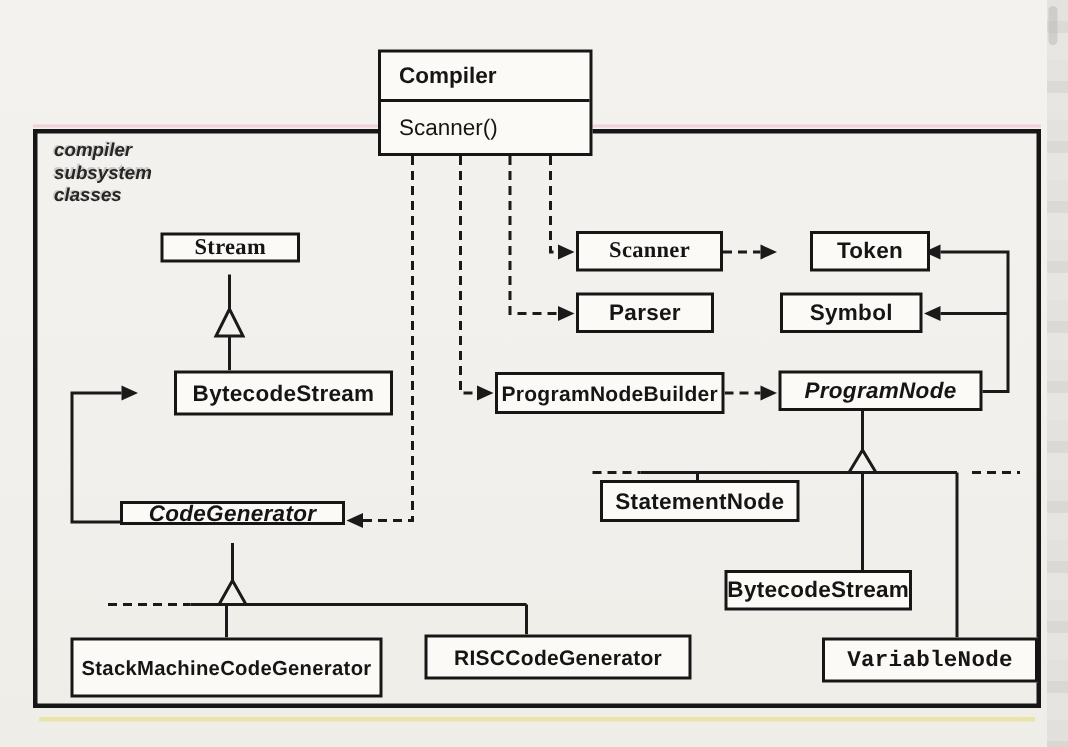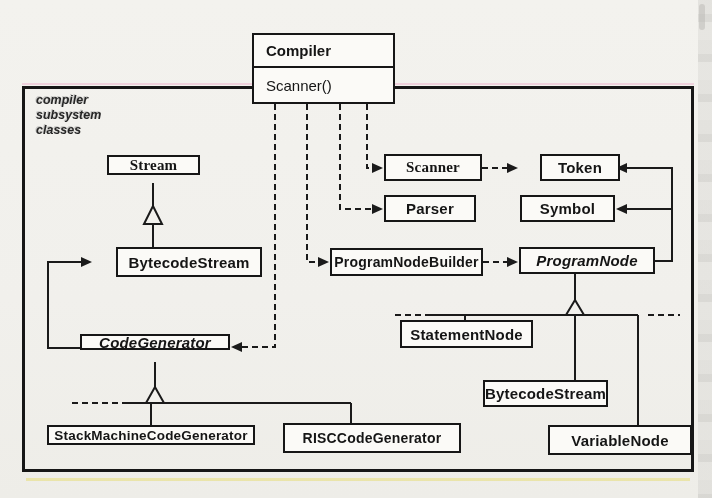--- a/index.html
+++ b/index.html
@@ -149,21 +149,21 @@
   </div>
 
   <div class="cls" style="left:92px;top:247px;width:146px;height:30px;margin-left:24px;">
     <span class="cname">BytecodeStream</span>
   </div>
 
   <div class="cls abstract" style="left:80px;top:334px;width:150px;height:16px;">
     <span class="cname">CodeGenerator</span>
   </div>
 
-  <div class="cls fs135" style="left:47px;top:425px;width:208px;height:20px;">
+  <div class="cls fs135" style="left:47px;top:425px;width:208px;height:40px;">
     <span class="cname">StackMachineCodeGenerator</span>
   </div>
 
   <div class="cls fs14" style="left:283px;top:423px;width:178px;height:30px;">
     <span class="cname">RISCCodeGenerator</span>
   </div>
 
   <div class="cls" style="left:384px;top:154px;width:98px;height:27px;font-family:Liberation Serif, serif;">
     <span class="cname">Scanner</span>
   </div>
@@ -189,17 +189,17 @@
   </div>
 
   <div class="cls" style="left:400px;top:320px;width:133px;height:28px;">
     <span class="cname">StatementNode</span>
   </div>
 
   <div class="cls" style="left:483px;top:380px;width:125px;height:27px;">
     <span class="cname">BytecodeStream</span>
   </div>
 
-  <div class="cls" style="left:548px;top:425px;width:144px;height:30px;">
+  <div class="cls" style="left:548px;top:425px;width:144px;height:30px;font-family:Liberation Mono, monospace;">
     <span class="cname">VariableNode</span>
   </div>
 
 </div>
 
 </body></html>

